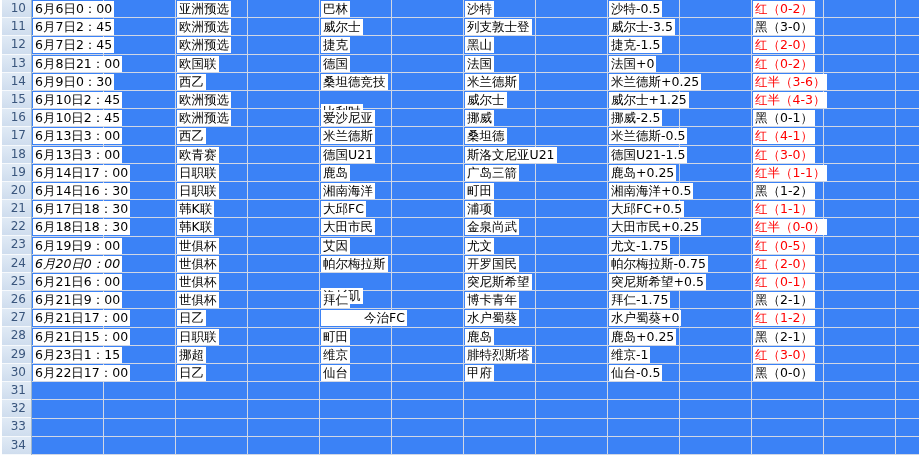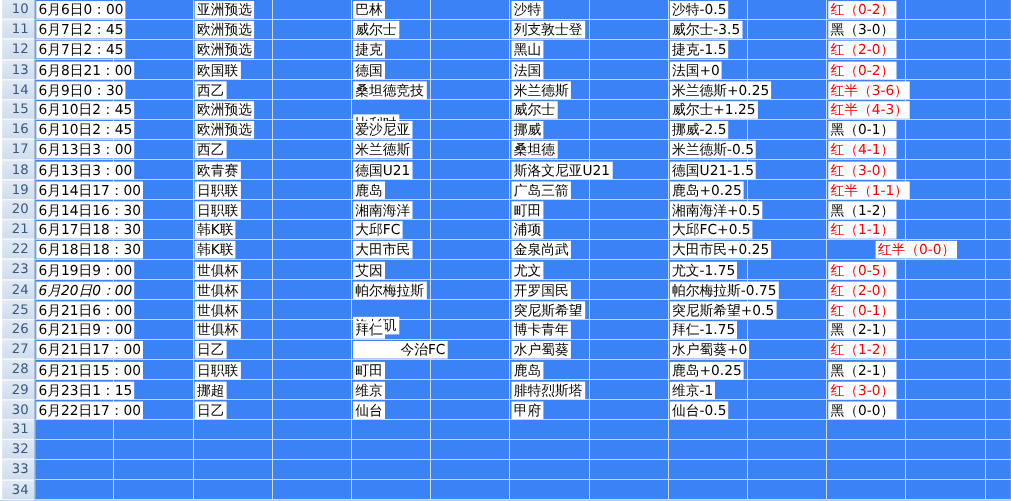--- a/index.html
+++ b/index.html
@@ -152,21 +152,21 @@
       <span class="ct" style="left: 177px; top: 201.2px;">韩K联</span>
       <span class="ct" style="left: 321px; top: 201.2px;">大邱FC</span>
       <span class="ct" style="left: 465px; top: 201.2px;">浦项</span>
       <span class="ct" style="left: 609px; top: 201.2px;">大邱FC+0.5</span>
       <span class="ct" style="left: 753px; top: 201.2px; color: rgb(255, 0, 0);">红（1-1）</span>
       <span class="ct" style="left: 33px; top: 219.4px;">6月18日18：30</span>
       <span class="ct" style="left: 177px; top: 219.4px;">韩K联</span>
       <span class="ct" style="left: 321px; top: 219.4px;">大田市民</span>
       <span class="ct" style="left: 465px; top: 219.4px;">金泉尚武</span>
       <span class="ct" style="left: 609px; top: 219.4px;">大田市民+0.25</span>
-      <span class="ct" style="left: 753px; top: 219.4px; color: rgb(255, 0, 0); margin-left: 43px;">红半（0-0）</span>
+      <span class="ct" style="left: 753px; top: 219.4px; color: rgb(255, 0, 0);">红半（0-0）</span>
       <span class="ct" style="left: 33px; top: 237.6px;">6月19日9：00</span>
       <span class="ct" style="left: 177px; top: 237.6px;">世俱杯</span>
       <span class="ct" style="left: 321px; top: 237.6px;">艾因</span>
       <span class="ct" style="left: 465px; top: 237.6px;">尤文</span>
       <span class="ct" style="left: 609px; top: 237.6px;">尤文-1.75</span>
       <span class="ct" style="left: 753px; top: 237.6px; color: rgb(255, 0, 0);">红（0-5）</span>
       <span class="ct" style="left: 33px; top: 255.8px; font-style: italic;">6月20日0：00</span>
       <span class="ct" style="left: 177px; top: 255.8px;">世俱杯</span>
       <span class="ct" style="left: 321px; top: 255.8px;">帕尔梅拉斯</span>
       <span class="ct" style="left: 465px; top: 255.8px;">开罗国民</span>

